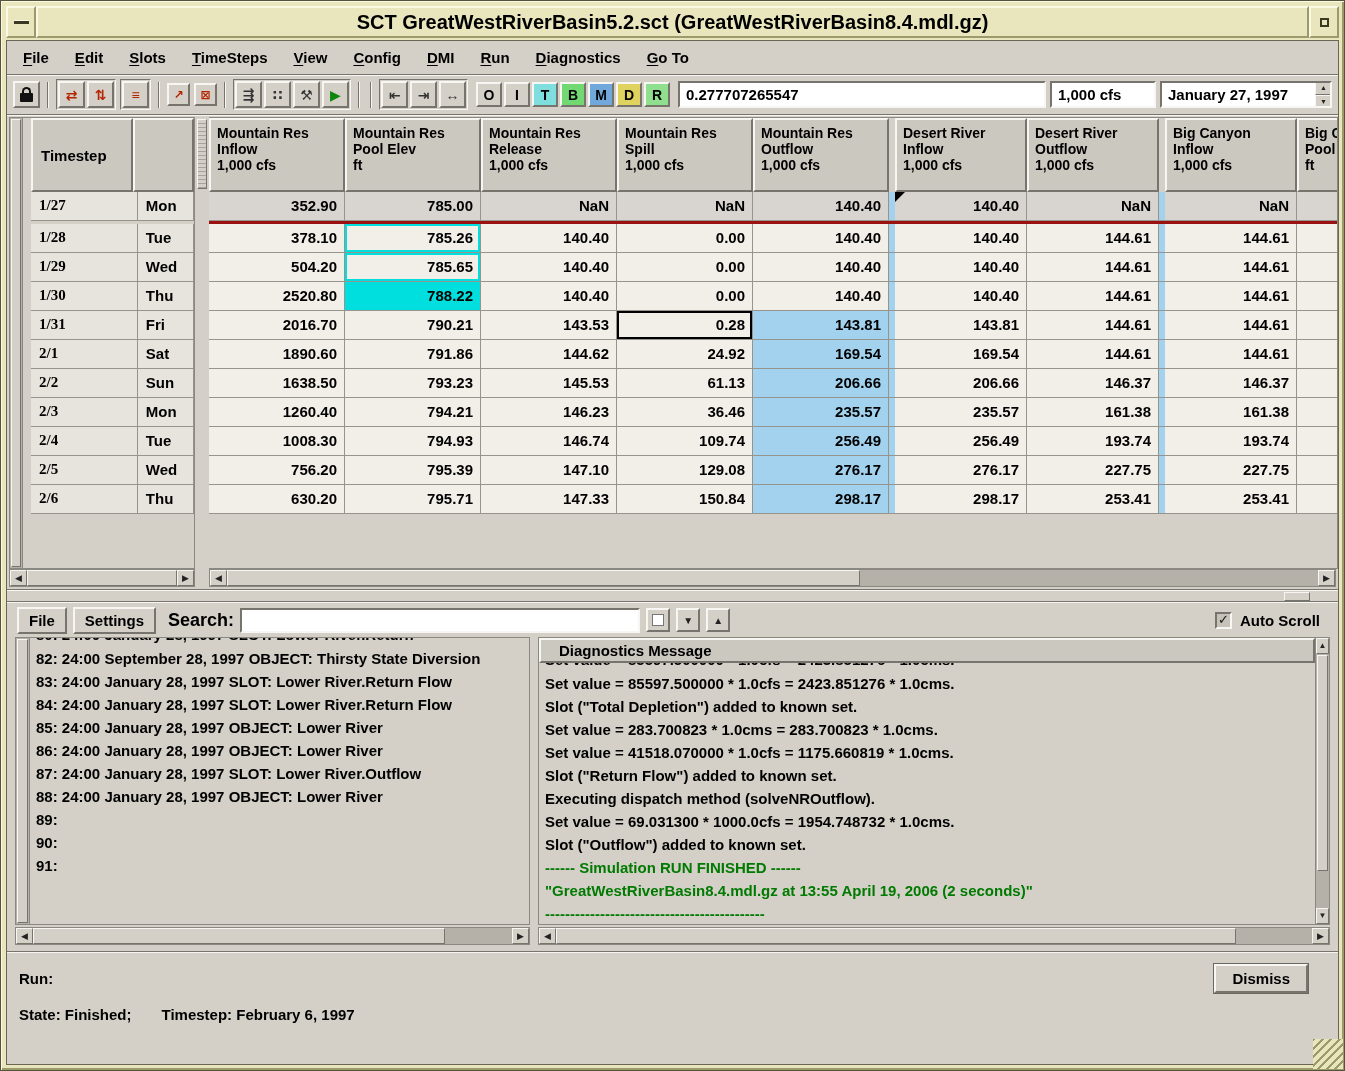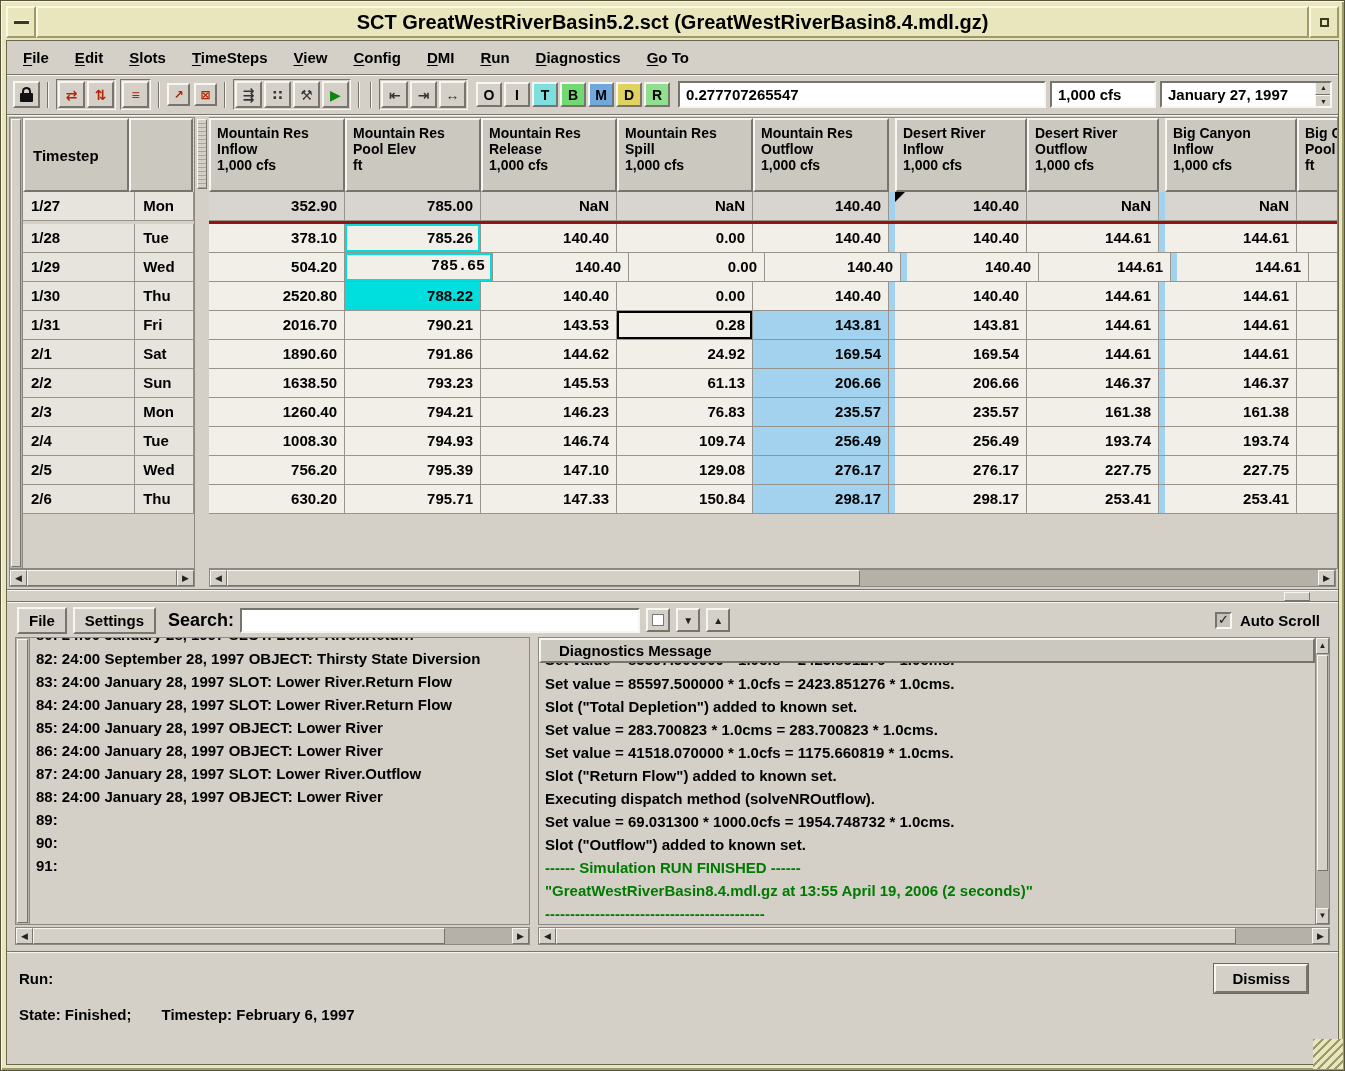--- a/index.html
+++ b/index.html
@@ -52,29 +52,29 @@
   .date-field{width:172px;padding-right:0;justify-content:space-between;}
   .spinner{display:flex;flex-direction:column;width:17px;height:27px;margin:-2px -2px -2px 0;}
   .spin-btn{flex:1;background:var(--bg);border:1px solid;border-color:var(--bevl) var(--bevd) var(--bevd) var(--bevl);
             font-size:7px;display:flex;align-items:center;justify-content:center;color:#222;}
   
   .table-region{height:474px;display:flex;flex-direction:column;padding-top:2px;}
   .panes{flex:1;display:flex;align-items:stretch;padding-left:2px;overflow:hidden;}
   .vscroll-left{width:14px;border:1px solid #8a8880;background:var(--trough);position:relative;}
   .vthumb{position:absolute;left:1px;right:1px;background:var(--bg);border:1px solid;
           border-color:var(--bevl) var(--bevd) var(--bevd) var(--bevl);}
-  .ts-pane{width:172px;background:var(--bg);border:1px solid #8a8880;border-left:none;overflow:hidden;}
+  .ts-pane{width:172px;background:var(--bg);border:1px solid #8a8880;border-left:none;overflow:hidden;padding-left:8px;}
   .ts-header-row{height:74px;display:flex;}
   .th{background:var(--hdr);border:2px solid;border-color:var(--bevl) var(--bevd) var(--bevd) var(--bevl);}
   .ts-th{width:106px;display:flex;align-items:center;padding-left:8px;font-size:15px;}
   .day-th{width:64px;}
   .ts-row{display:flex;height:29px;}
   .ts-cell,.day-cell{background:var(--tsbg);border-right:1px solid var(--grid);border-bottom:1px solid var(--grid);
            font-size:15px;line-height:27px;padding-left:8px;white-space:nowrap;}
-  .ts-cell{width:123px;}
+  .ts-cell{width:123px;font-family:Liberation Serif, serif;}
   .day-cell{width:64px;}
   .div-spacer{height:3px;}
   .mid-strip{width:14px;display:flex;flex-direction:column;align-items:center;background:var(--bg);}
   .grip-box{width:10px;height:70px;margin-top:2px;border:1px solid;
             border-color:var(--bevl) var(--bevd) var(--bevd) var(--bevl);
             background:repeating-linear-gradient(180deg,var(--bg) 0 3px,#a8a49c 3px 4px);}
   .data-pane{flex:1;overflow:hidden;background:var(--bg);border:1px solid #8a8880;border-left:none;}
   .data-header-row{display:flex;height:74px;width:1188px;}
   .col-th{padding:5px 0 0 6px;font-size:14px;line-height:16px;white-space:nowrap;overflow:hidden;}
   .thl{display:block;}
@@ -406,21 +406,21 @@
                 <div class="cell" style="width: 136px;">140.40</div>
                 <div class="sep dsep"></div>
                 <div class="cell" style="width: 132px;">140.40</div>
                 <div class="cell" style="width: 132px;">144.61</div>
                 <div class="sep dsep"></div>
                 <div class="cell" style="width: 132px;">144.61</div>
                 <div class="cell" style="width: 100px;"></div>
               </div>
               <div class="data-row">
                 <div class="cell" style="width: 136px;">504.20</div>
-                <div class="cell cyanb" style="width: 148px; font-family: Liberation Mono, monospace;">785.65</div>
+                <div class="cell cyanb" style="width: 136px;">785.65</div>
                 <div class="cell" style="width: 136px;">140.40</div>
                 <div class="cell" style="width: 136px;">0.00</div>
                 <div class="cell" style="width: 136px;">140.40</div>
                 <div class="sep dsep"></div>
                 <div class="cell" style="width: 132px;">140.40</div>
                 <div class="cell" style="width: 132px;">144.61</div>
                 <div class="sep dsep"></div>
                 <div class="cell" style="width: 132px;">144.61</div>
                 <div class="cell" style="width: 100px;"></div>
               </div>
@@ -473,21 +473,21 @@
                 <div class="cell" style="width: 132px;">206.66</div>
                 <div class="cell" style="width: 132px;">146.37</div>
                 <div class="sep dsep"></div>
                 <div class="cell" style="width: 132px;">146.37</div>
                 <div class="cell" style="width: 100px;"></div>
               </div>
               <div class="data-row">
                 <div class="cell" style="width: 136px;">1260.40</div>
                 <div class="cell" style="width: 136px;">794.21</div>
                 <div class="cell" style="width: 136px;">146.23</div>
-                <div class="cell" style="width: 136px;">76.83</div>
+                <div class="cell" style="width: 136px;">36.46</div>
                 <div class="cell bluef" style="width: 136px;">235.57</div>
                 <div class="sep dsep"></div>
                 <div class="cell" style="width: 132px;">235.57</div>
                 <div class="cell" style="width: 132px;">161.38</div>
                 <div class="sep dsep"></div>
                 <div class="cell" style="width: 132px;">161.38</div>
                 <div class="cell" style="width: 100px;"></div>
               </div>
               <div class="data-row">
                 <div class="cell" style="width: 136px;">1008.30</div>

